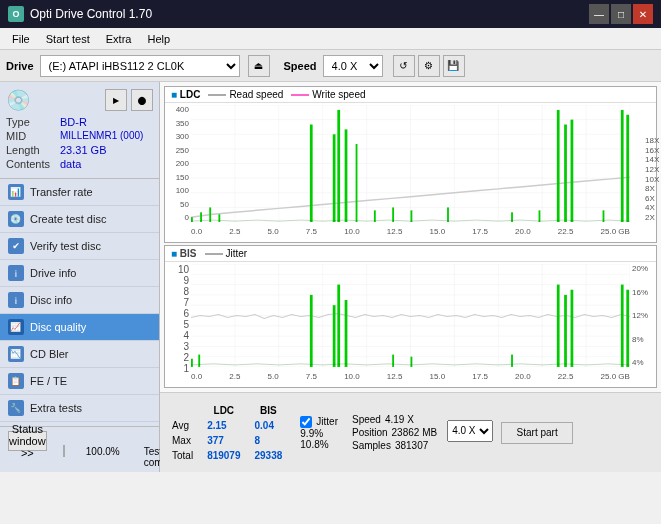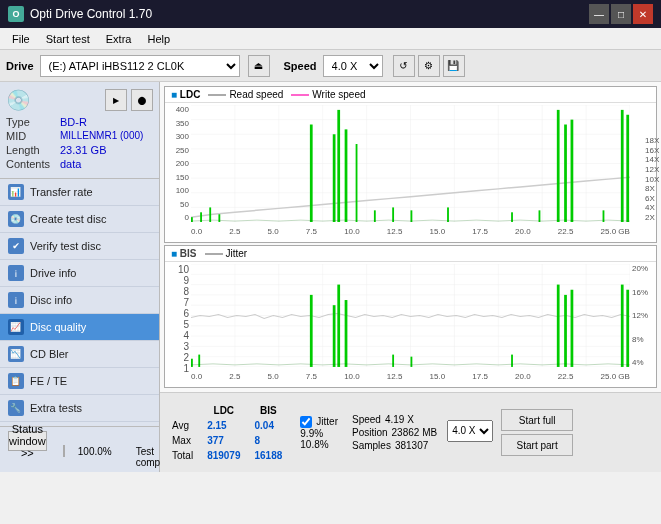--- a/index.html
+++ b/index.html
@@ -42,21 +42,21 @@
     .disc-label-btn { width: 18px; height: 18px; border: 1px solid #aaa; background: #e8e8e8; cursor: pointer; display: flex; align-items: center; justify-content: center; }
 
     .sidebar-nav { display: flex; flex-direction: column; flex: 1; }
     .sidebar-item { display: flex; align-items: center; gap: 6px; padding: 5px 8px; cursor: pointer; font-size: 11px; border-bottom: 1px solid #c8d0de; color: #222; }
     .sidebar-item.active { background: #4a90d9; color: white; }
     .sidebar-item-icon { width: 16px; height: 16px; border-radius: 2px; display: flex; align-items: center; justify-content: center; flex-shrink: 0; }
 
     
     .bottom-bar { height: 46px; border-top: 1px solid #bbb; background: #dde3ee; display: flex; flex-direction: row; }
     .status-window-btn { margin: 4px 8px 0 8px; height: 20px; background: #e8e8e8; border: 1px solid #aaa; cursor: pointer; font-size: 11px; display: flex; align-items: center; justify-content: center; }
-    .progress-row { display: flex; align-items: center; gap: 12px; padding: 3px 8px 0 8px; }
+    .progress-row { display: flex; align-items: center; gap: 20px; padding: 3px 8px 0 8px; }
     .progress-bar-outer { flex: 1; height: 12px; background: white; border: 1px solid #aaa; }
     .progress-bar-inner { height: 100%; background: #00cc00; }
     .progress-text { font-size: 10px; min-width: 35px; text-align: right; }
     .status-text { font-size: 10px; padding: 1px 8px; }
 
     
     .content { flex: 1; background: #f8f8f8; display: flex; flex-direction: column; overflow: hidden; }
 
     
     .chart-panel { flex: 1; padding: 4px; display: flex; flex-direction: column; gap: 2px; }
@@ -425,21 +425,21 @@
           <td class="val-blue">0.04</td>
         </tr>
         <tr>
           <td>Max</td>
           <td class="val-blue">377</td>
           <td class="val-blue">8</td>
         </tr>
         <tr>
           <td>Total</td>
           <td class="val-blue">819079</td>
-          <td class="val-blue">16188</td>
+          <td class="val-blue">29338</td>
         </tr>
       </tbody>
         </table>
 
       <div style="display:flex;flex-direction:column;justify-content:center;margin-left:6px;">
         <div style="display:flex;align-items:center;gap:4px;font-size:10px;">
           <input type="checkbox" checked="" class="jitter-checkbox" style="">
           <span>Jitter</span>
         </div>
         <div style="font-size:10px;">
@@ -465,19 +465,18 @@
         </div>
       </div>
 
       <div style="display:flex;flex-direction:column;justify-content:center;margin-left:6px;">
         <select style="height:22px;font-size:10px;margin-bottom:4px;" value="4.0 X">
           <option>4.0 X</option>
         </select>
       </div>
 
       <div class="start-btns">
-        <button class="start-btn">Start full</button>
         <button class="start-btn">Start part</button>
       </div>
     </div>
 
   </div>
 </div>
 
 </body></html>

